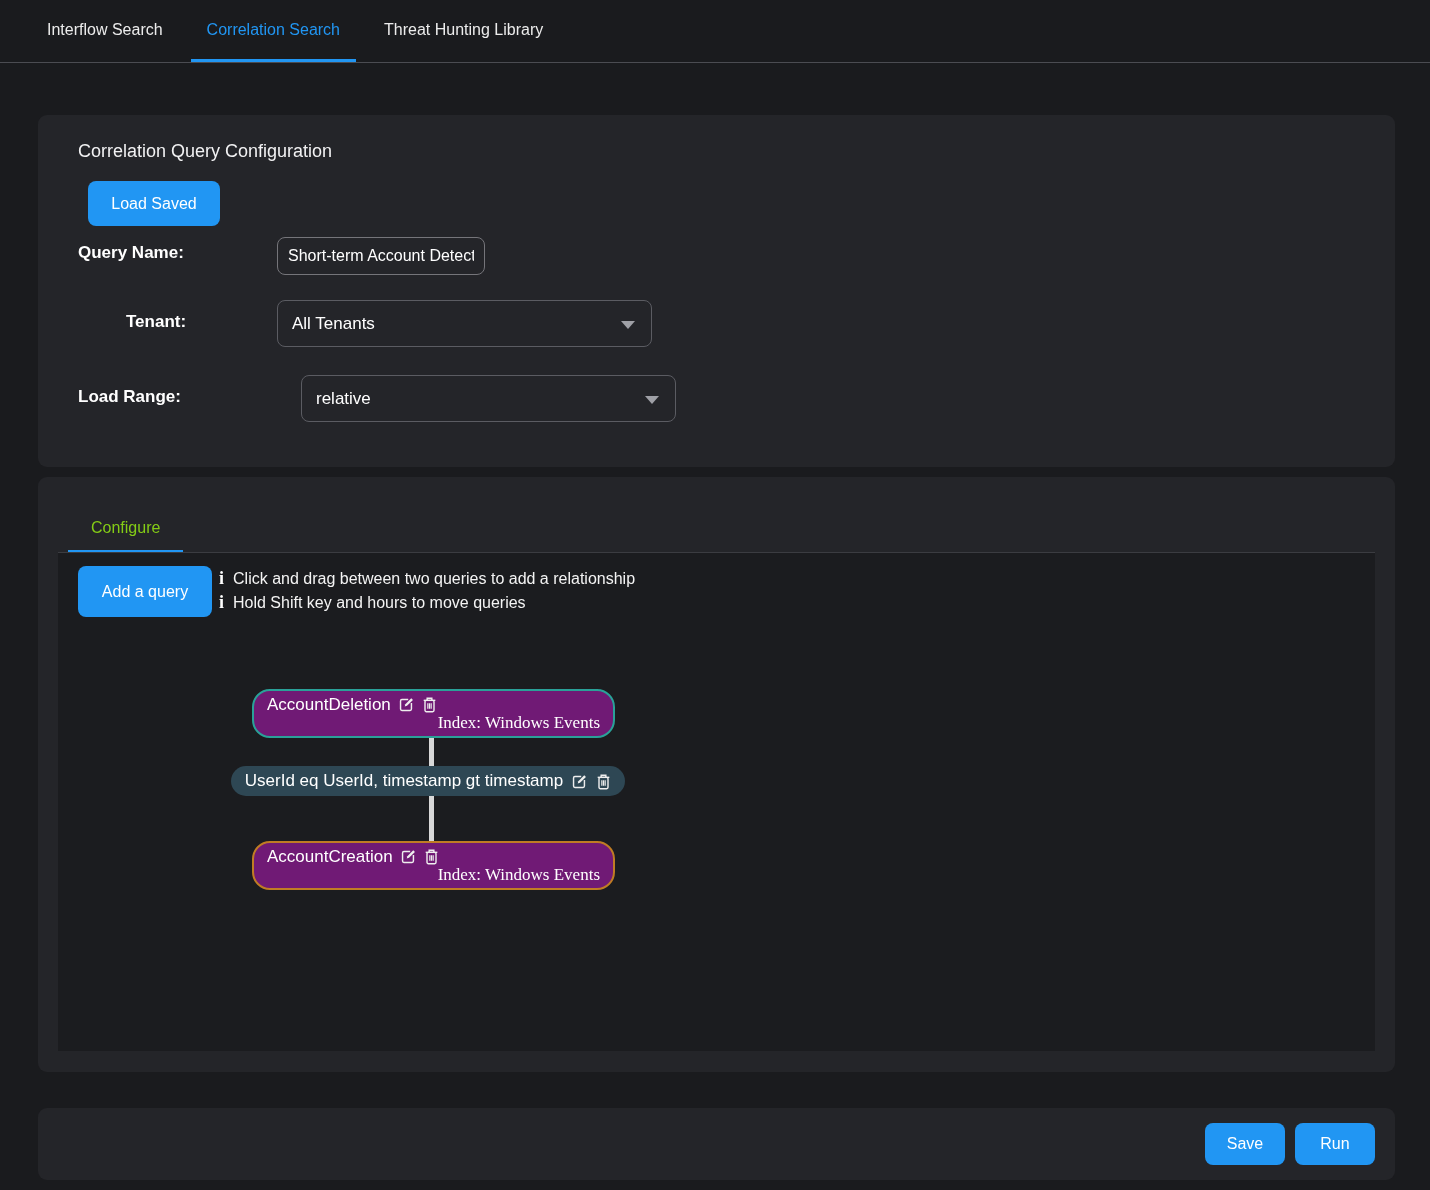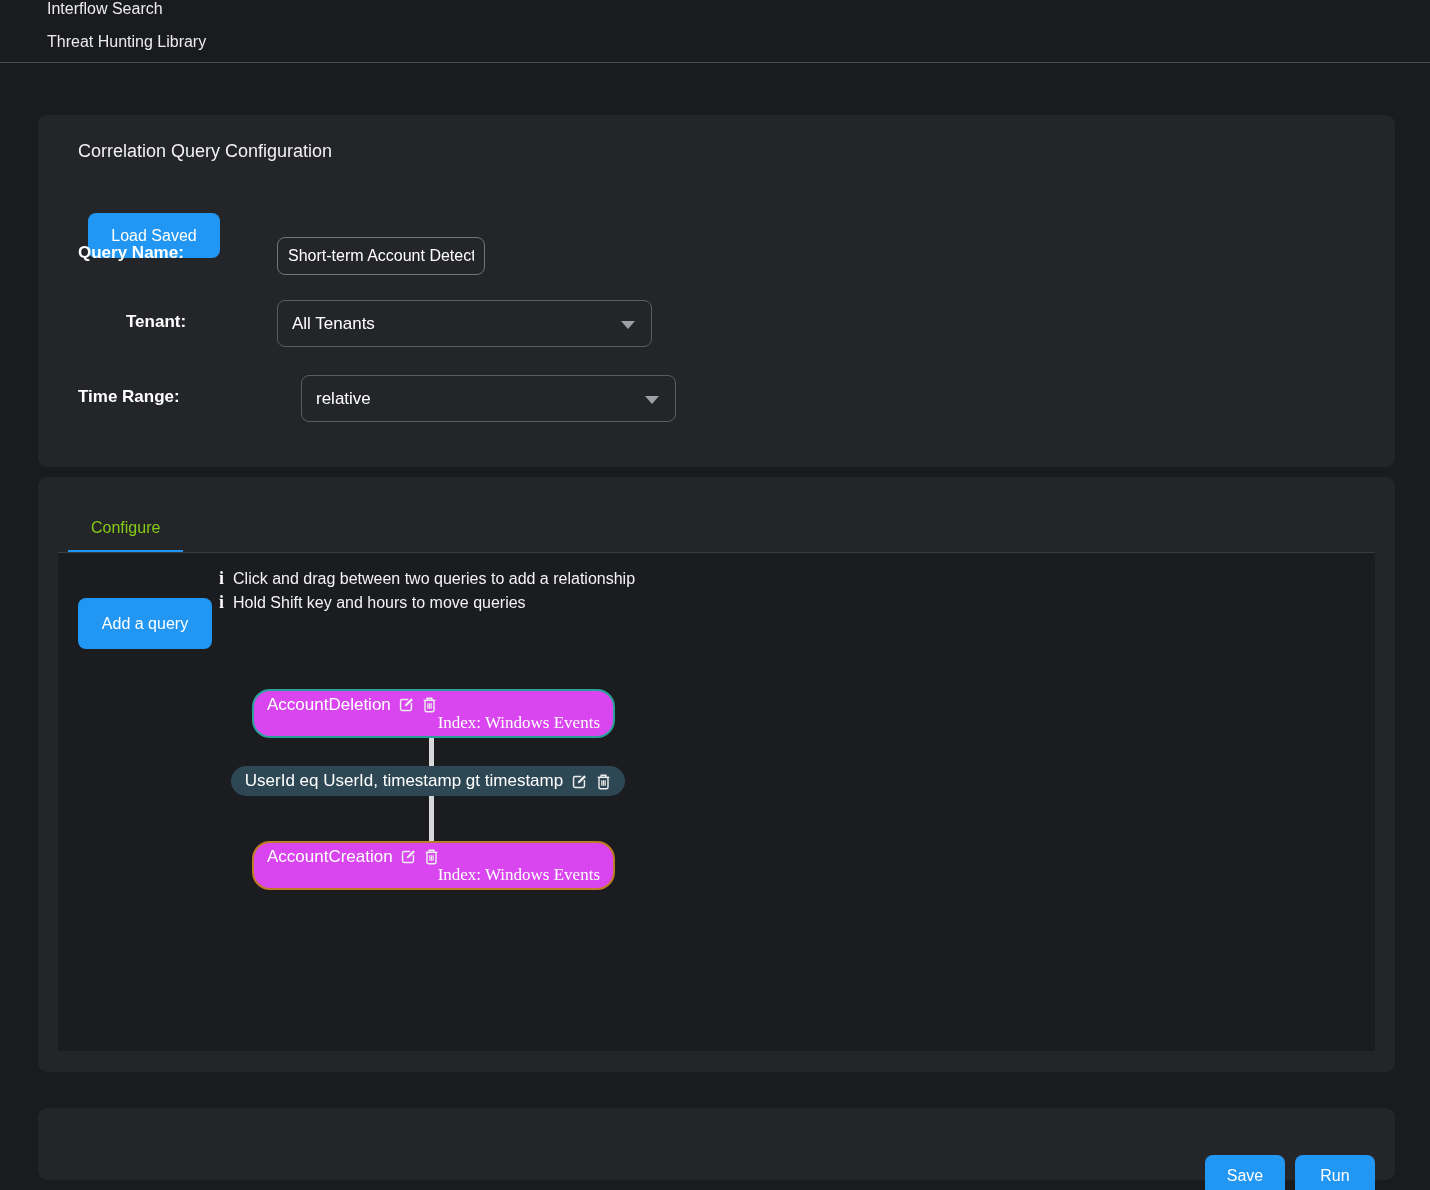--- a/index.html
+++ b/index.html
@@ -7,41 +7,40 @@
     position:relative;width:1430px;height:1190px;overflow:hidden;
     background:#1a1b1e;color:#e9e9ea;
     font-family:"Liberation Sans",sans-serif;
   }
   
   .tabbar{
     position:absolute;top:0;left:0;right:0;height:63px;
     border-bottom:1px solid #4b4c52;
     display:flex;align-items:stretch;padding-left:31px;gap:12px;
     box-sizing:border-box;
-    flex-direction:column;
   }
   .tab{
     display:flex;align-items:center;padding:0 16px;
     font-size:16px;color:#ececec;cursor:pointer;
     border-bottom:3px solid transparent;box-sizing:border-box;
   }
   .tab.active{color:#2196f3;border-bottom-color:#2196f3;}
   
   .panel{
     position:absolute;left:38px;width:1357px;
     background:#242529;border-radius:9px;
   }
   #panel-config{top:115px;height:352px;}
   #panel-configure{top:477px;height:595px;}
   #panel-footer{top:1108px;height:72px;}
   
   .btn{
     position:absolute;background:#2196f3;color:#fff;border:none;
     border-radius:8px;font-size:16px;font-family:inherit;cursor:pointer;
-    display:flex;align-items:center;justify-content:center;padding:16px;margin-top:32px;
+    display:flex;align-items:center;justify-content:center;padding:16px;
   }
   .btn-load{left:50px;top:66px;width:132px;height:45px;}
   .btn-addquery{left:20px;top:13px;width:134px;height:51px;}
   .btn-save{left:1167px;top:15px;width:80px;height:42px;}
   .btn-run{left:1257px;top:15px;width:80px;height:42px;}
   
   .cfg-title{position:absolute;left:40px;top:25px;font-size:18px;line-height:22px;color:#f2f2f3;}
   .lbl{position:absolute;left:40px;font-weight:bold;font-size:17px;line-height:20px;color:#fff;}
   .lbl-queryname{top:128px;}
   .lbl-tenant{top:197px;margin-left:48px;}
@@ -82,21 +81,21 @@
     position:absolute;left:161px;display:flex;align-items:baseline;gap:9px;
     font-size:16px;line-height:19px;color:#f4f4f4;
   }
   .hint-1{top:16px;}
   .hint-2{top:40px;}
   .info-i{font-family:"Liberation Serif",serif;font-weight:900;font-size:18px;color:#fff;}
   
   .connector{position:absolute;left:371px;top:184px;width:5px;height:105px;background:#d8d8d8;z-index:1;}
   .node{
     position:absolute;left:194px;width:363px;height:49px;box-sizing:border-box;
-    border:2px solid #2aa198;border-radius:18px;background:#d946ef;z-index:2;cursor:grab;
+    border:2px solid #2aa198;border-radius:18px;background:#701a75;z-index:2;cursor:grab;
   }
   .node-1{top:136px;}
   .node-2{top:288px;border-color:#c07c24;}
   .node-title{
     display:flex;align-items:center;gap:7px;
     padding:4px 0 0 13px;font-size:17px;line-height:19px;color:#fff;
   }
   .node-index{
     text-align:right;padding-right:13px;margin-top:-1px;
     font-family:"Liberation Serif",serif;font-size:17px;line-height:20px;color:#fff;
@@ -111,39 +110,42 @@
 </style>
 </head>
 <body>
 
 <div class="page">
 
   <header class="tabbar">
     <div class="tab">
       <span>Interflow Search</span>
     </div>
+    <div class="tab active">
+      <span>Correlation Search</span>
+    </div>
     <div class="tab">
       <span>Threat Hunting Library</span>
     </div>
   </header>
 
   <section class="panel" id="panel-config">
     <div class="cfg-title">Correlation Query Configuration</div>
     <button class="btn btn-load">Load Saved</button>
 
     <div class="lbl lbl-queryname">Query Name:</div>
     <input class="input-queryname" type="text" value="Short-term Account Detection" style="">
 
     <div class="lbl lbl-tenant">Tenant:</div>
     <div class="select select-tenant">
       <span>All Tenants</span>
       <span class="caret"></span>
     </div>
 
-    <div class="lbl lbl-timerange">Time Range:</div>
+    <div class="lbl lbl-timerange">Load Range:</div>
     <div class="select select-reltype">
       <span>relative</span>
       <span class="caret"></span>
     </div>
   </section>
 
   <section class="panel" id="panel-configure">
     <div class="configure-tab">
       <span>Configure</span>
     </div>

